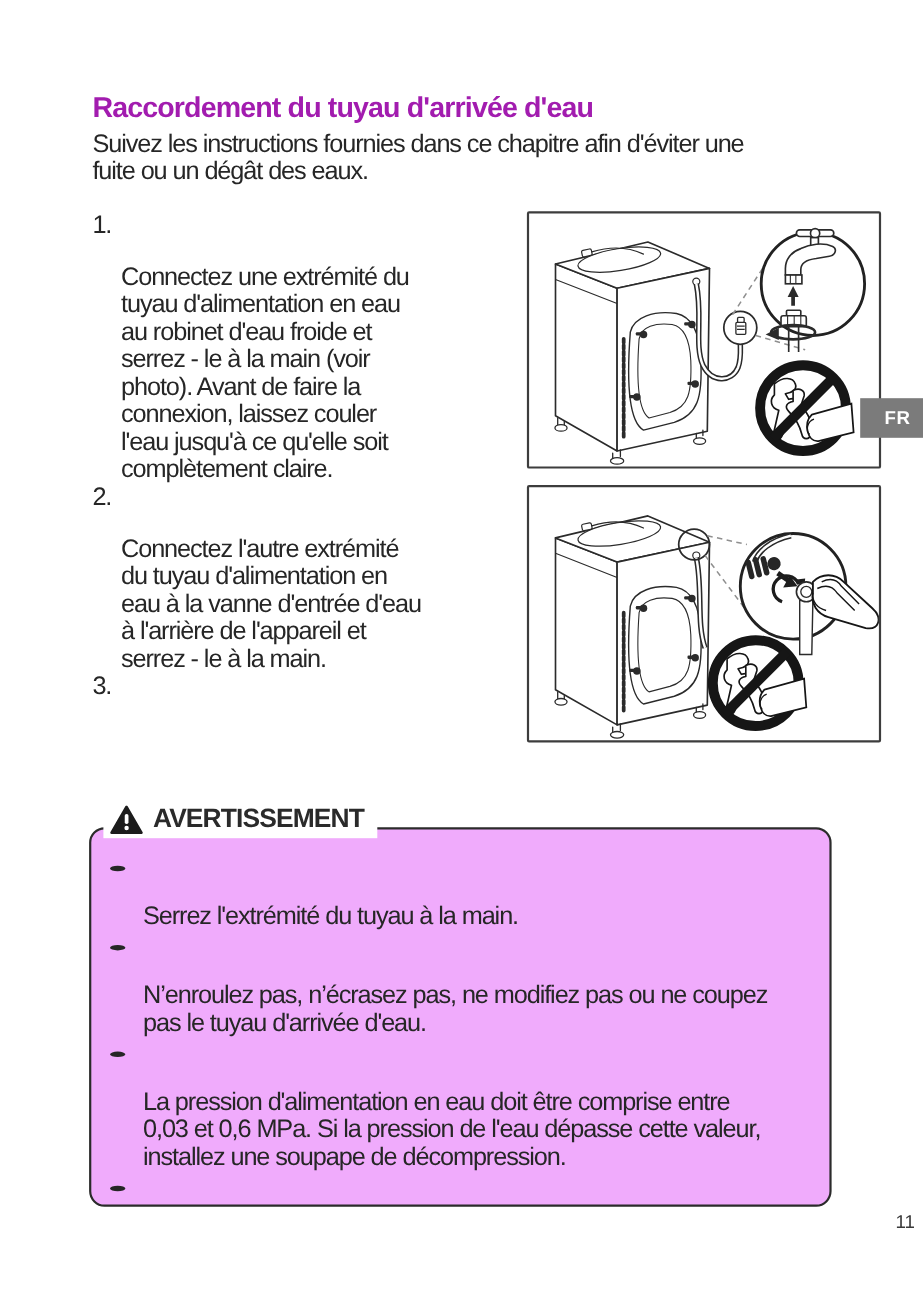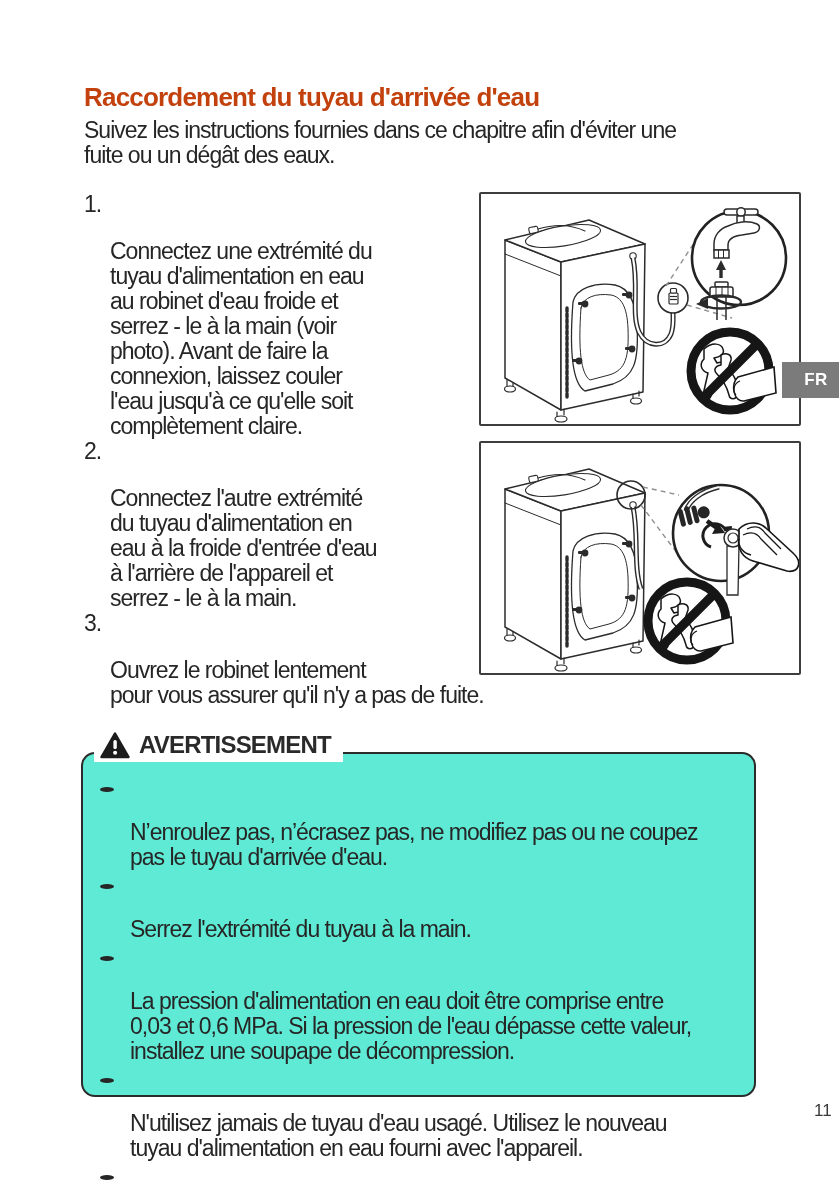--- a/index.html
+++ b/index.html
@@ -5,21 +5,21 @@
   html,body { margin:0; padding:0; }
   body {
     width:839px; height:1191px; position:relative; background:#ffffff;
     font-family:"Liberation Sans", sans-serif; color:#262626; overflow:hidden;
   }
   .ml { white-space:pre-line;margin-top:47px; }
   .body-text { font-size:23px; letter-spacing:-1px; line-height:25px; }
 
   .section-title {
     position:absolute; left:84px; top:82px; margin:0;
-    font-size:26px; font-weight:bold; letter-spacing:-0.8px; color:#c2410c;
+    font-size:26px; font-weight:bold; letter-spacing:-0.8px; color:#a21caf;
   }
   .intro { position:absolute; left:84px; top:118px; margin:0; }
 
   .steps { position:absolute; left:84px; top:192px; margin:0; padding:0; list-style:none; width:420px; }
   .steps li { display:flex; }
   .steps .num { flex:0 0 26px; }
 
   .fig {
     position:absolute; left:439px; width:318px; height:230px;
     border:2px solid #3d3d3d; border-radius:2px; background:#fff;
@@ -29,21 +29,21 @@
   .fig svg { display:block; }
 
   .fr-tab {
     position:absolute; left:782px; top:362px; width:68px; height:36px;
     background:#7b7b7b; color:#ffffff; font-size:17px; font-weight:bold;
     display:flex; align-items:center; justify-content:center; letter-spacing:0.5px;
   }
 
   .warning {
     position:absolute; left:81px; top:752px; width:671px; height:341px;
-    border:2.5px solid #2b2b2b; border-radius:14px; background:#5eead4;
+    border:2.5px solid #2b2b2b; border-radius:14px; background:#f0abfc;
   }
   .warning-title {
     position:absolute; top:-26px; left:11px; background:#ffffff;
     display:flex; align-items:center; gap:9px; padding:0 12px 0 6px; height:34px;
   }
   .warning-title span {
     font-size:24px; font-weight:bold; letter-spacing:-0.8px; color:#2a2a2a;
   }
   .warning ul { margin:0; padding:19px 10px 0 17px; list-style:none; }
   .warning li { display:flex; }
@@ -126,28 +126,26 @@
 serrez - le à la main (voir
 photo). Avant de faire la
 connexion, laissez couler
 l'eau jusqu'à ce qu'elle soit
 complètement claire.</div>
     </li>
     <li>
       <span class="num">2.</span>
       <div class="ml">Connectez l'autre extrémité
 du tuyau d'alimentation en
-eau à la froide d'entrée d'eau
+eau à la vanne d'entrée d'eau
 à l'arrière de l'appareil et
 serrez - le à la main.</div>
     </li>
     <li>
       <span class="num">3.</span>
-      <div class="ml">Ouvrez le robinet lentement
-pour vous assurer qu'il n'y a pas de fuite.</div>
     </li>
   </ol>
 
   <figure class="fig fig1">
     <svg viewBox="0 0 318 230" width="318" height="230">
       <use href="#sym-machine"></use>
       <path class="tube-o" d="M152,64 C158,92 150,120 158,138 C166,154 184,154 190,140 C193,132 192,124 192,118"></path>
       <path class="tube-i" d="M152,64 C158,92 150,120 158,138 C166,154 184,154 190,140 C193,132 192,124 192,118"></path>
       <circle cx="192" cy="104" r="15" fill="#fff" stroke="#2b2b2b" stroke-width="1.6"></circle>
       <g stroke="#2b2b2b" fill="#fff" stroke-width="1.2">
@@ -228,39 +226,34 @@
       <svg viewBox="0 0 30 27" width="30" height="27">
         <path d="M15 1.5 L28.5 25 H1.5 Z" fill="#1c1c1c" stroke="#1c1c1c" stroke-linejoin="round" stroke-width="2.5"></path>
         <rect x="13.4" y="8" width="3.4" height="9" rx="1.6" fill="#fff"></rect>
         <circle cx="15.1" cy="20.7" r="2" fill="#fff"></circle>
       </svg>
       <span>AVERTISSEMENT</span>
     </div>
     <ul class="body-text">
       <li>
           <span class="dot"></span>
+          <div class="ml">Serrez l'extrémité du tuyau à la main.</div>
+        </li>
+      <li>
+          <span class="dot"></span>
           <div class="ml">N’enroulez pas, n’écrasez pas, ne modifiez pas ou ne coupez
 pas le tuyau d'arrivée d'eau.</div>
-        </li>
-      <li>
-          <span class="dot"></span>
-          <div class="ml">Serrez l'extrémité du tuyau à la main.</div>
         </li>
       <li>
           <span class="dot"></span>
           <div class="ml">La pression d'alimentation en eau doit être comprise entre
 0,03 et 0,6 MPa. Si la pression de l'eau dépasse cette valeur,
 installez une soupape de décompression.</div>
         </li>
       <li>
           <span class="dot"></span>
-          <div class="ml">N'utilisez jamais de tuyau d'eau usagé. Utilisez le nouveau
-tuyau d'alimentation en eau fourni avec l'appareil.</div>
-        </li>
-      <li>
-          <span class="dot"></span>
         </li>
     </ul>
   </section>
 
   <div class="page-number">11</div>
 
 </div>
 
 </body></html>

